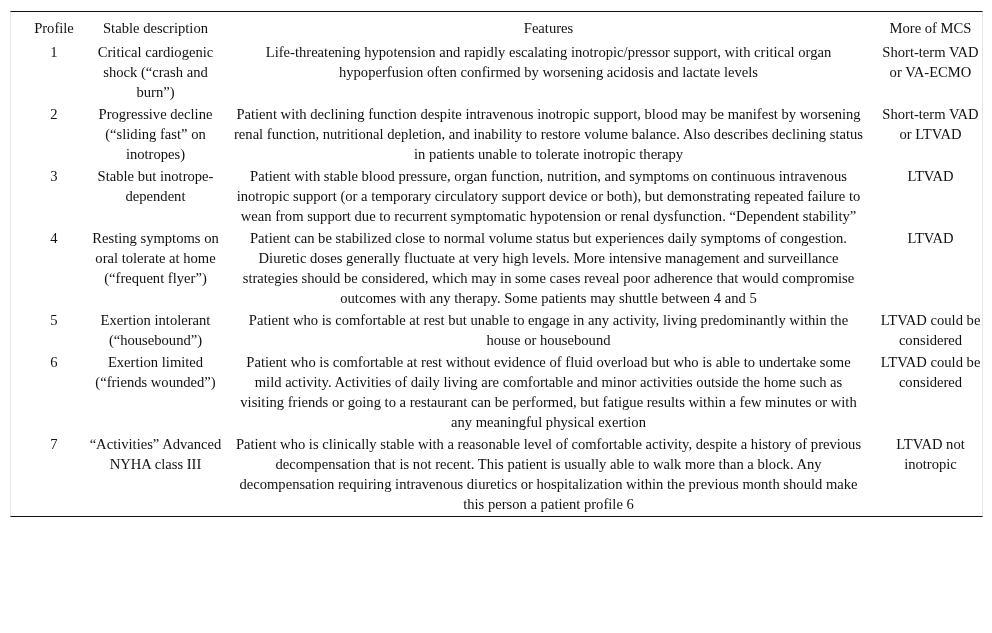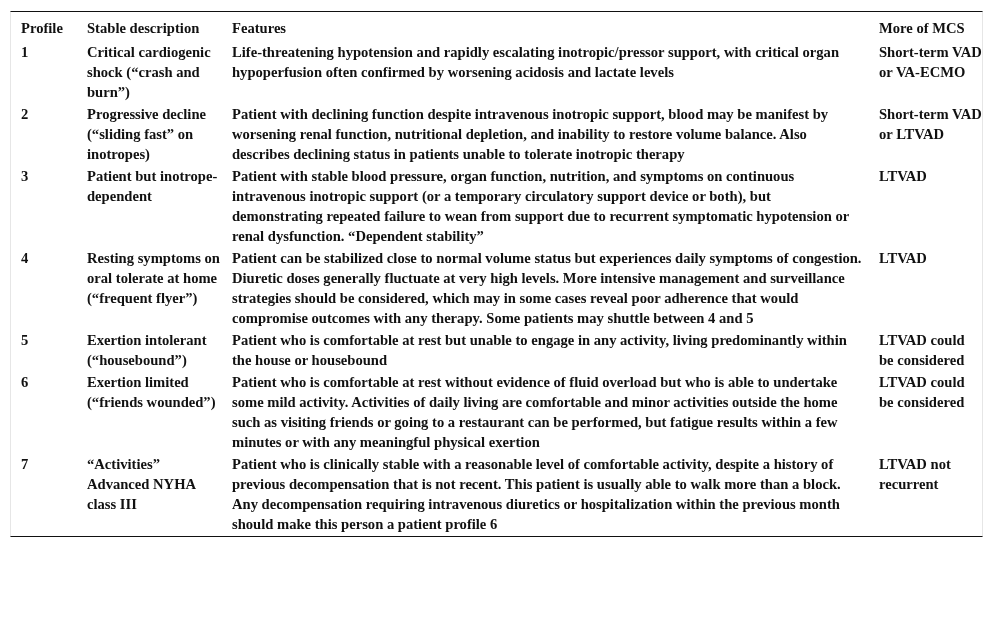--- a/index.html
+++ b/index.html
@@ -25,23 +25,23 @@
       border-bottom: 1px solid #111;
       border-left: 1px solid #e6e6e6;
       border-right: 1px solid #e6e6e6;
     }
     table {
       border-collapse: collapse;
       width: 100%;
       table-layout: fixed;
     }
     th, td {
-      text-align: left;
+      text-align: center;
       vertical-align: top;
-      font-weight: bold;
+      font-weight: normal;
       line-height: 20px;
       padding: 0;
     }
     th {
       padding-top: 6px;
       padding-bottom: 4px;
     }
     td {
       padding-bottom: 2px;
     }
@@ -80,21 +80,21 @@
         <td class="cell-mcs">Short-term VAD or VA-ECMO</td>
       </tr>
       <tr>
         <td class="cell-profile">2</td>
         <td class="cell-desc">Progressive decline (“sliding fast” on inotropes)</td>
         <td class="cell-feat">Patient with declining function despite intravenous inotropic support, blood may be manifest by worsening renal function, nutritional depletion, and inability to restore volume balance. Also describes declining status in patients unable to tolerate inotropic therapy</td>
         <td class="cell-mcs">Short-term VAD or LTVAD</td>
       </tr>
       <tr>
         <td class="cell-profile">3</td>
-        <td class="cell-desc">Patient but inotrope-dependent</td>
+        <td class="cell-desc">Stable but inotrope-dependent</td>
         <td class="cell-feat">Patient with stable blood pressure, organ function, nutrition, and symptoms on continuous intravenous inotropic support (or a temporary circulatory support device or both), but demonstrating repeated failure to wean from support due to recurrent symptomatic hypotension or renal dysfunction. “Dependent stability”</td>
         <td class="cell-mcs">LTVAD</td>
       </tr>
       <tr>
         <td class="cell-profile">4</td>
         <td class="cell-desc">Resting symptoms on oral tolerate at home (“frequent flyer”)</td>
         <td class="cell-feat">Patient can be stabilized close to normal volume status but experiences daily symptoms of congestion. Diuretic doses generally fluctuate at very high levels. More intensive management and surveillance strategies should be considered, which may in some cases reveal poor adherence that would compromise outcomes with any therapy. Some patients may shuttle between 4 and 5</td>
         <td class="cell-mcs">LTVAD</td>
       </tr>
       <tr>
@@ -106,17 +106,17 @@
       <tr>
         <td class="cell-profile">6</td>
         <td class="cell-desc">Exertion limited (“friends wounded”)</td>
         <td class="cell-feat">Patient who is comfortable at rest without evidence of fluid overload but who is able to undertake some mild activity. Activities of daily living are comfortable and minor activities outside the home such as visiting friends or going to a restaurant can be performed, but fatigue results within a few minutes or with any meaningful physical exertion</td>
         <td class="cell-mcs">LTVAD could be considered</td>
       </tr>
       <tr>
         <td class="cell-profile">7</td>
         <td class="cell-desc">“Activities” Advanced NYHA class III</td>
         <td class="cell-feat">Patient who is clinically stable with a reasonable level of comfortable activity, despite a history of previous decompensation that is not recent. This patient is usually able to walk more than a block. Any decompensation requiring intravenous diuretics or hospitalization within the previous month should make this person a patient profile 6</td>
-        <td class="cell-mcs">LTVAD not recurrent</td>
+        <td class="cell-mcs">LTVAD not inotropic</td>
       </tr>
     </tbody>
   </table>
 </div>
 
 </body></html>

